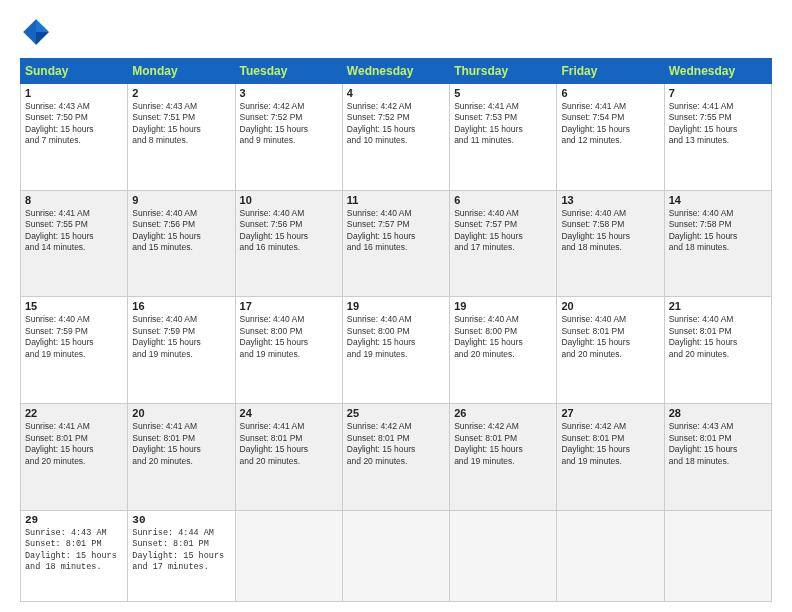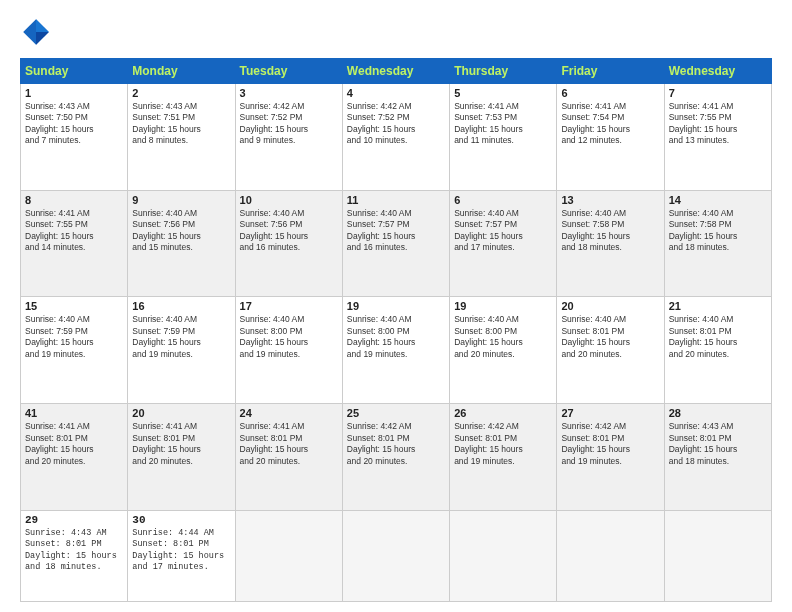--- a/index.html
+++ b/index.html
@@ -289,21 +289,21 @@
           <td>
             <span class="day-num">21</span>
             <div class="day-info" style="white-space: pre-line;">Sunrise: 4:40 AM
 Sunset: 8:01 PM
 Daylight: 15 hours
 and 20 minutes.</div>
           </td>
         </tr>
         <tr class="row-shaded">
           <td>
-            <span class="day-num">41</span>
+            <span class="day-num">22</span>
             <div class="day-info" style="white-space: pre-line;">Sunrise: 4:41 AM
 Sunset: 8:01 PM
 Daylight: 15 hours
 and 20 minutes.</div>
           </td>
           <td>
             <span class="day-num">20</span>
             <div class="day-info" style="white-space: pre-line;">Sunrise: 4:41 AM
 Sunset: 8:01 PM
 Daylight: 15 hours

